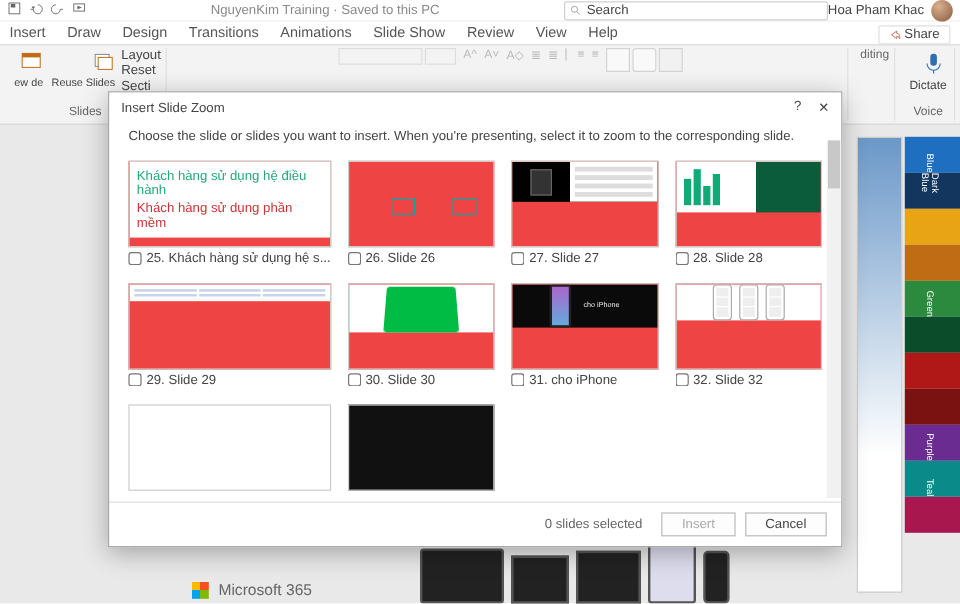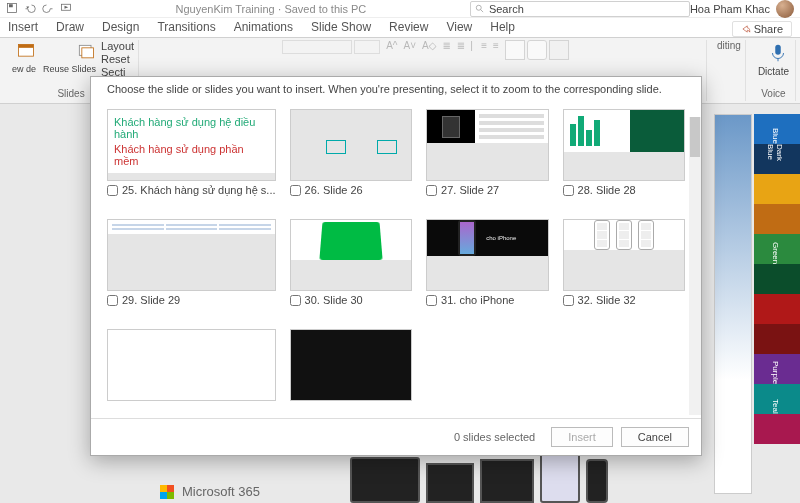--- a/index.html
+++ b/index.html
@@ -34,21 +34,21 @@
 .m365{position:absolute;bottom:4px;left:160px;display:flex;align-items:center;gap:8px}
 .m365 .logo{width:14px;height:14px;background:conic-gradient(#f25022 0 25%,#7fba00 0 50%,#00a4ef 0 75%,#ffb900 0)}
 .devices{position:absolute;bottom:0;left:350px;right:90px;height:60px;display:flex;gap:6px;align-items:flex-end}
 .devices .d{background:#222;border:2px solid #555}
 .dialog{position:absolute;top:76px;left:90px;width:612px;height:380px;background:#fff;border:1px solid #aaa;box-shadow:0 5px 20px rgba(0,0,0,.3);display:flex;flex-direction:column}
 .dlg-title{display:flex;align-items:center;padding:6px 10px;font-size:12px}
 .dlg-title .x{margin-left:auto;display:flex;gap:14px;color:#555}
 .dlg-desc{padding:6px 16px 10px;font-size:11px;color:#444}
 .grid{flex:1;overflow:auto;padding:4px 16px;display:grid;grid-template-columns:repeat(4,1fr);gap:10px 14px}
 .card{display:flex;flex-direction:column;gap:3px}
-.thumb{height:72px;border:1px solid #ccc;background:#e5e5e5;position:relative;overflow:hidden}
+.thumb{height:72px;border:1px solid #ccc;background:#ef4444;position:relative;overflow:hidden}
 .cap{display:flex;align-items:center;gap:4px;font-size:11px;color:#444}
 .cap input{width:11px;height:11px}
 .cap span{overflow:hidden;text-overflow:ellipsis;white-space:nowrap}
 .dlg-foot{display:flex;justify-content:flex-end;align-items:center;gap:8px;padding:8px 12px;border-top:1px solid #ddd}
 .dlg-foot .count{margin-right:auto 0;color:#666}
 .btn{border:1px solid #bbb;background:#fdfdfd;padding:3px 16px;font-size:11px}
 .btn[disabled]{color:#aaa}
 .sbar{position:absolute;right:0;top:40px;bottom:40px;width:12px;background:#f1f1f1}
 .sbar .th{position:absolute;right:1px;top:0;width:10px;height:40px;background:#c8c8c8}
 
@@ -226,20 +226,27 @@
   <div class="devices">
     <div class="d" style="width:70px;height:46px;border-radius:3px"></div>
     <div class="d" style="width:48px;height:40px"></div>
     <div class="d" style="width:54px;height:44px"></div>
     <div class="d" style="width:40px;height:52px;border-radius:3px;background:#dde"></div>
     <div class="d" style="width:22px;height:44px;border-radius:4px"></div>
   </div>
 </div>
 
 <div class="dialog">
+  <div class="dlg-title">
+    <span>Insert Slide Zoom</span>
+    <div class="x">
+      <span>?</span>
+      <span>✕</span>
+    </div>
+  </div>
   <div class="dlg-desc">Choose the slide or slides you want to insert. When you're presenting, select it to zoom to the corresponding slide.</div>
   <div class="grid">
     <div class="card">
         <div class="thumb">
           <div class="t25">
             <span>Khách hàng sử dụng hệ điều hành</span>
             <span>Khách hàng sử dụng phần mềm</span>
           </div>
         </div>
         <label class="cap">

